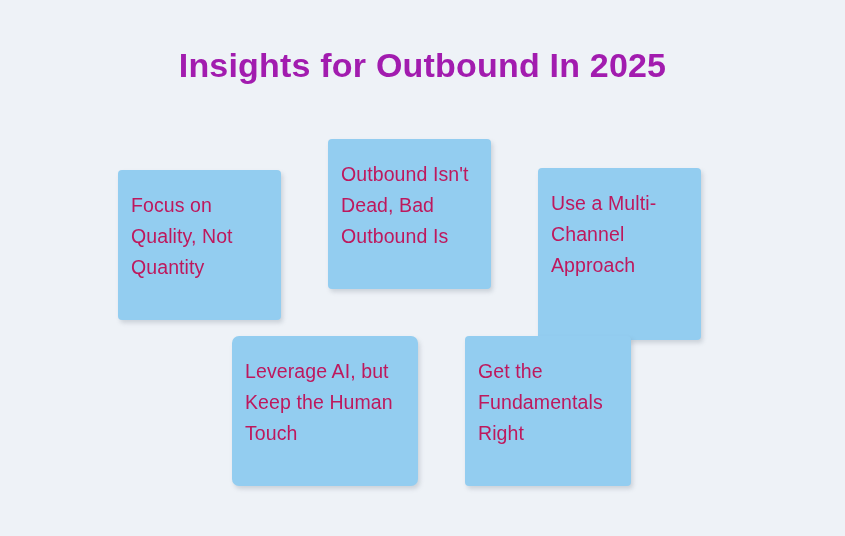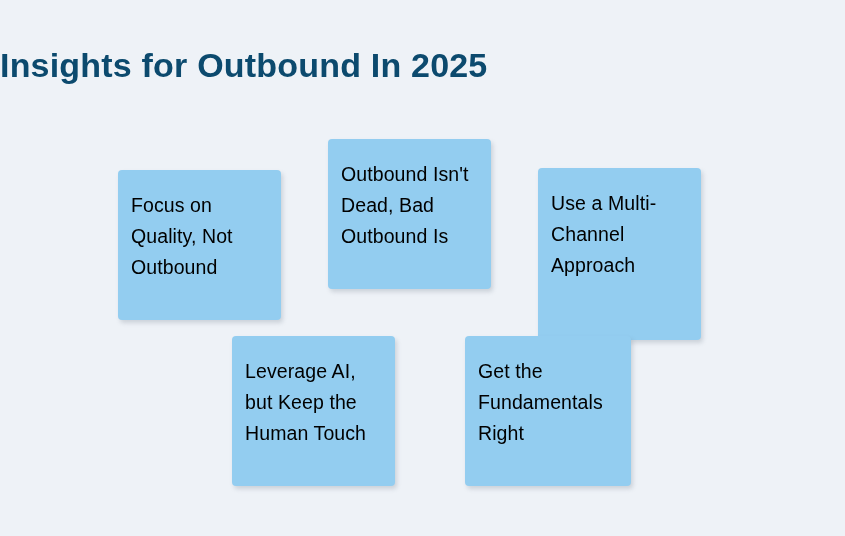--- a/index.html
+++ b/index.html
@@ -17,58 +17,58 @@
     position: relative;
     width: 845px;
     height: 536px;
     background: #eef2f7;
   }
   #slide-title {
     position: absolute;
     left: 0;
     top: 46px;
     width: 845px;
-    text-align: left;
+    text-align: center;
     font-size: 34px;
     font-weight: bold;
-    color: #0c4a6e;
+    color: #a21caf;
     letter-spacing: 0.2px;
     white-space: nowrap;
   }
   .card {
     position: absolute;
     box-sizing: border-box;
     background: #93cdf0;
     border-radius: 4px;
     box-shadow: 2px 3px 4px rgba(120, 130, 145, 0.28);
     padding: 20px 13px 0 13px;
   }
   .card-text {
     font-size: 19.5px;
     line-height: 31px;
-    color: #000000;
+    color: #be185d;
     font-weight: normal;
     letter-spacing: 0.1px;
   }
   
   #card-0 { left: 118px; top: 170px; width: 163px; height: 150px; }
   #card-1 { left: 328px; top: 139px; width: 163px; height: 150px; }
   #card-2 { left: 538px; top: 168px; width: 163px; height: 172px; }
-  #card-3 { left: 232px; top: 336px; width: 163px; height: 150px; }
+  #card-3 { left: 232px; top: 336px; width: 186px; height: 150px; border-radius: 7px; }
   #card-4 { left: 465px; top: 336px; width: 166px; height: 150px; }
 </style>
 </head>
 <body>
 
 <div id="slide">
 
   <div id="slide-title">Insights for Outbound In 2025</div>
 
   <div class="card" id="card-0">
-    <div class="card-text">Focus on Quality, Not Outbound</div>
+    <div class="card-text">Focus on Quality, Not Quantity</div>
   </div>
 
   <div class="card" id="card-1">
     <div class="card-text">Outbound Isn't Dead, Bad Outbound Is</div>
   </div>
 
   <div class="card" id="card-2">
     <div class="card-text">Use a Multi-Channel Approach</div>
   </div>
 

